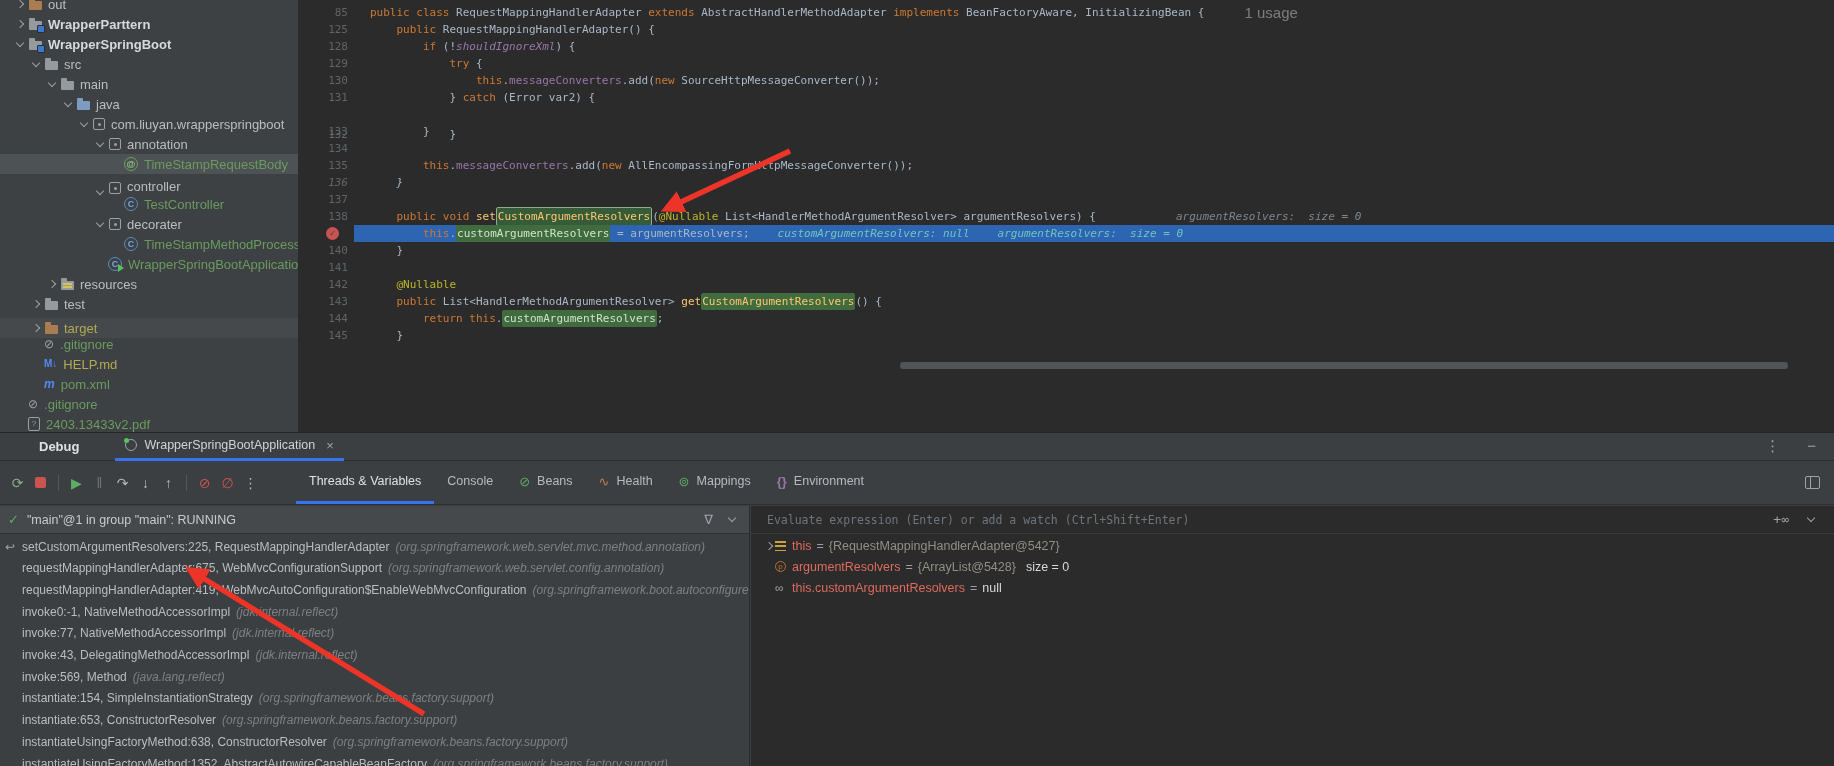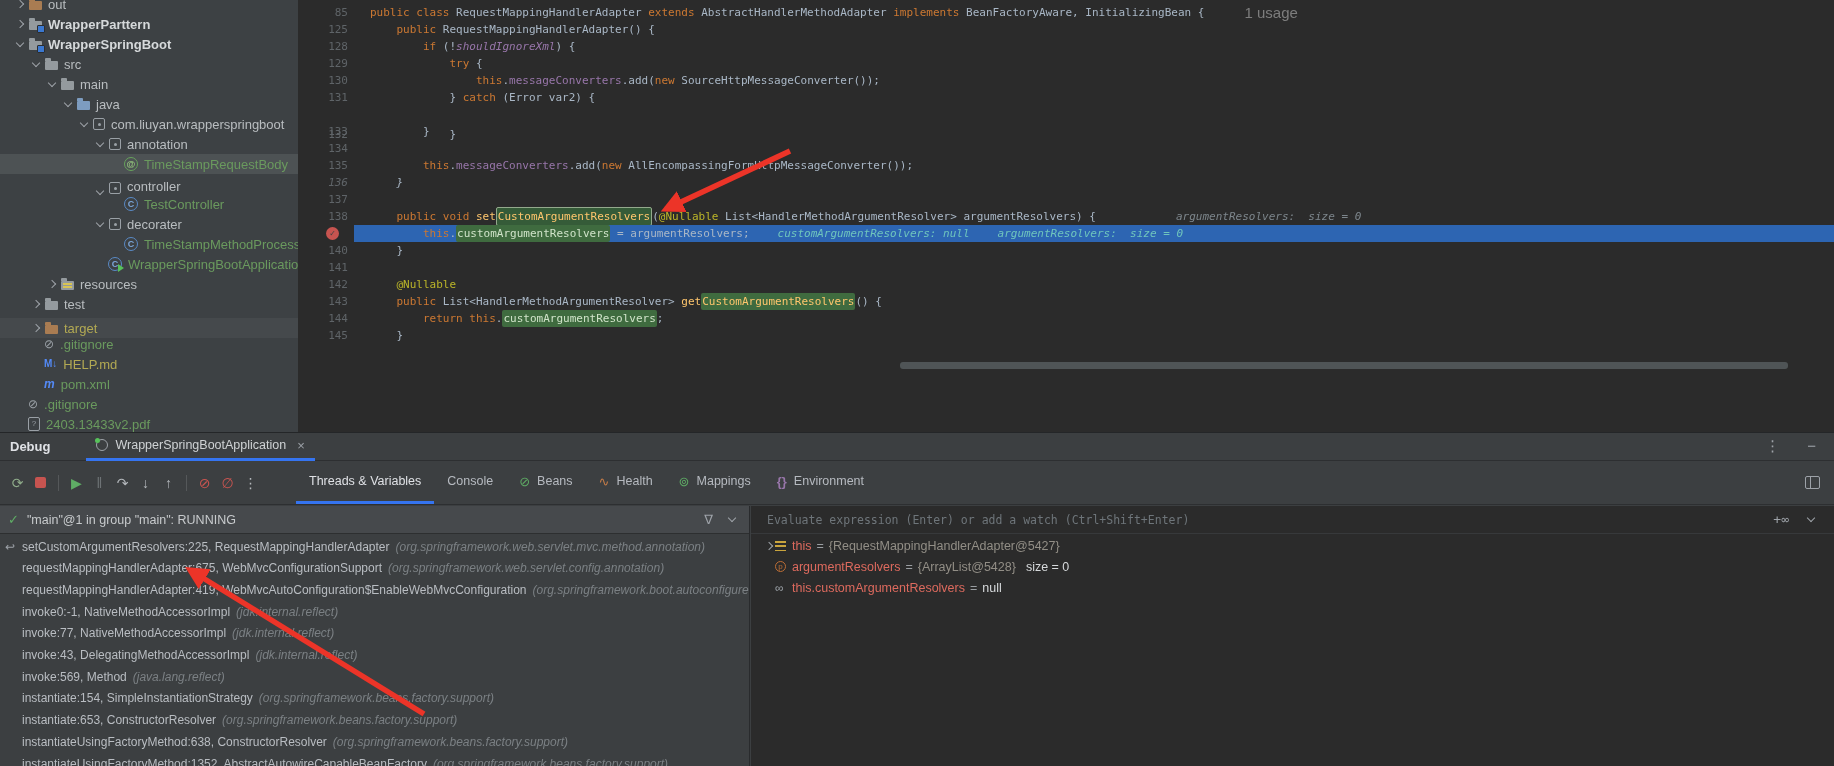--- a/index.html
+++ b/index.html
@@ -49,21 +49,21 @@
   .g2{background:#3f6b3f;color:#ffc66d;border-radius:2px;padding:0 1px;}
   .gb{background:#355b38;color:#ffc66d;border:1px solid #93a98c;border-radius:2px;padding:0 1px;margin:-1px 0;}
   .exec-line{position:absolute;left:56px;right:18px;height:17px;background:#2d65b2;}
   .bp{position:absolute;left:28px;top:2px;width:13px;height:13px;background:#c75450;border-radius:50%;color:#3d4043;font-size:9px;line-height:13px;text-align:center;font-weight:bold;}
   .hthumb{position:absolute;height:7px;border-radius:3px;background:#4f5456;}
   .markcol{position:absolute;right:0;top:0;width:16px;bottom:0;}
   .mark{position:absolute;right:5px;width:9px;height:3px;border-radius:1px;}
 
   
   .debug{position:absolute;left:0;top:432px;width:1834px;height:334px;background:#3c3f41;border-top:1px solid #242628;box-sizing:border-box;}
-  .tabrow{position:relative;height:28px;display:flex;align-items:center;border-bottom:1px solid #2d2f31;box-sizing:border-box;}
+  .tabrow{position:relative;height:28px;display:flex;align-items:center;border-bottom:1px solid #2d2f31;box-sizing:border-box;padding-left:29px;}
   .dbg-title{font-size:13px;font-weight:bold;color:#dfe1e5;margin-left:10px;}
   .runtab{display:flex;align-items:center;gap:7px;height:28px;margin-left:36px;padding:0 10px;border-bottom:3px solid #3574f0;box-sizing:border-box;color:#cfd2d4;font-size:12.5px;}
   .spring-ico{width:12px;height:12px;border:1.5px solid #9da2a8;border-radius:50%;position:relative;box-sizing:border-box;flex:none;}
   .spring-ico::after{content:"";position:absolute;width:5px;height:5px;background:#57c25a;border-radius:50%;top:-2px;left:-2px;}
   .tclose{color:#9da2a8;font-size:13px;margin-left:4px;}
   .trico{position:absolute;color:#9da2a8;font-size:15px;top:4px;}
   .toolrow{position:relative;height:44px;display:flex;align-items:center;border-bottom:1px solid #2d2f31;box-sizing:border-box;padding-left:6px;}
   .tbtn{width:23px;height:22px;display:inline-flex;align-items:center;justify-content:center;font-size:14px;flex:none;}
   .tbtn .stopsq{width:11px;height:11px;background:#c75450;border-radius:2px;}
   .tsep{width:1px;height:16px;background:#55585a;margin:0 6px;flex:none;}

